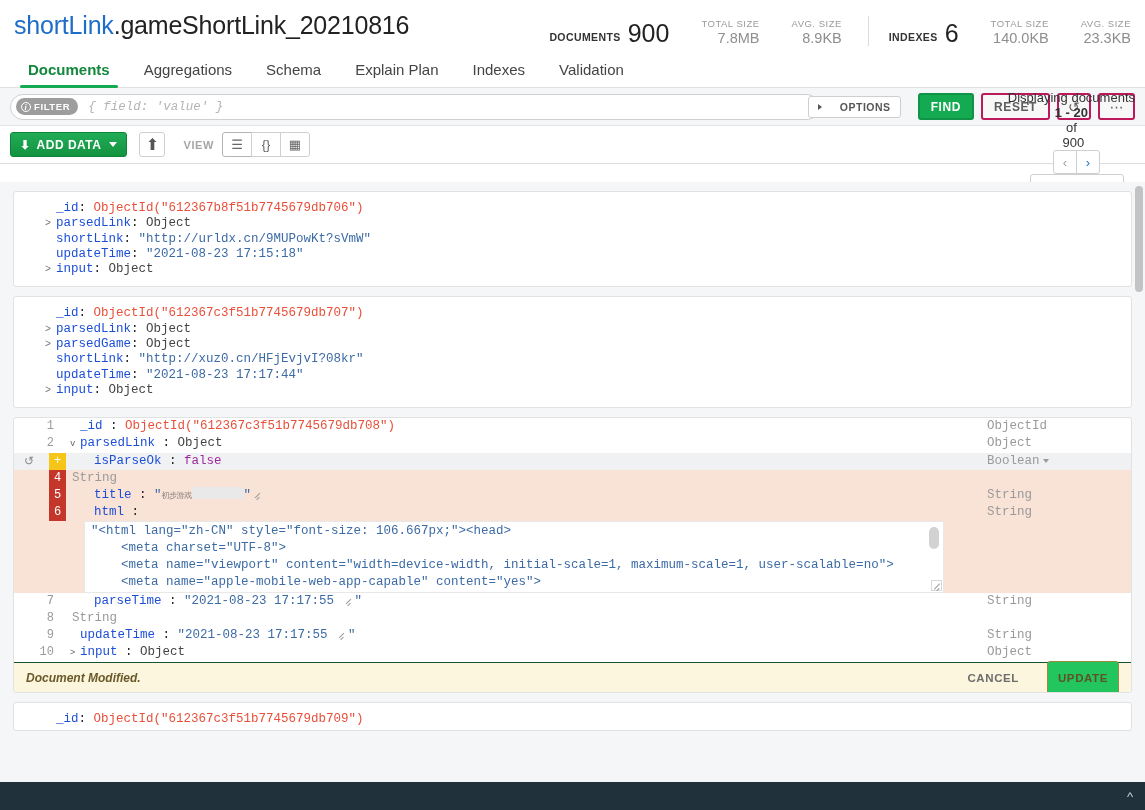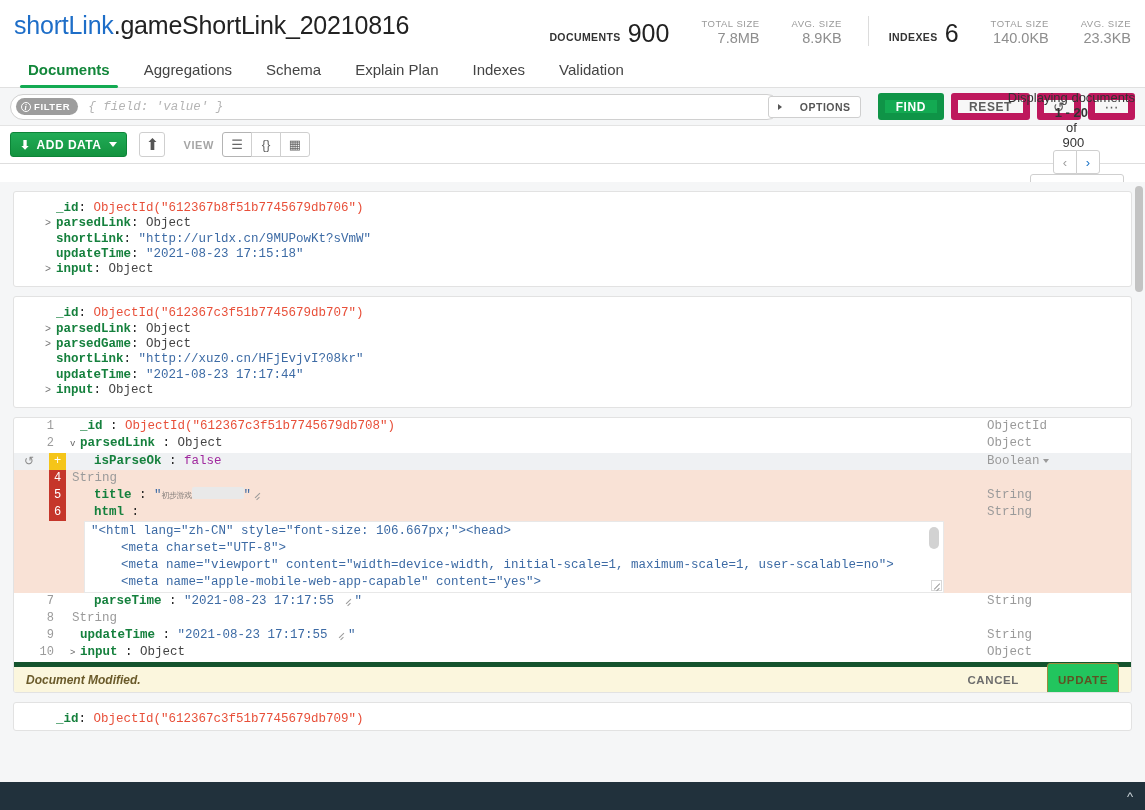--- a/index.html
+++ b/index.html
@@ -173,21 +173,21 @@
   }
   .caret-r {
     width: 0; height: 0;
     border-left: 4px solid #555;
     border-top: 3.5px solid transparent;
     border-bottom: 3.5px solid transparent;
   }
   .btn {
     height: 27px;
     border-radius: 3px;
-    border: 7px solid #be185d;
+    border: 2px solid #be185d;
     background: #f7f7f7;
     font-size: 12px;
     font-weight: bold;
     letter-spacing: 0.6px;
     color: #5d5d5d;
     padding: 0 11px;
     margin-left: 7px;
     cursor: pointer;
     display: flex;
     align-items: center;
@@ -319,21 +319,21 @@
     line-height: 15.3px;
   }
   .field-row { display: flex; padding-left: 44px; white-space: nowrap; }
   .arrow {
     width: 11px;
     margin-left: -13px;
     color: #777;
     font-size: 10px;
     flex: none;
   }
-  .fkey { font-weight: bold; color: #15803d; }
+  .fkey { font-weight: normal; color: #1d4ed8; }
   .colon { color: #222; }
   .v-oid { color: #e8503a; }
   .v-str { color: #3d6ba5; }
   .v-obj { color: #444; }
   .v-bool { color: #a0289e; }
 
   
   .doc-card.edit { padding: 0; overflow: hidden; }
   .elines { position: relative; }
   .eline {
@@ -483,21 +483,21 @@
   }
   .hb-resize::before, .hb-resize::after {
     content: ""; position: absolute; background: #9b9b9b;
     height: 1px; transform: rotate(-45deg);
   }
   .hb-resize::before { width: 8px; top: 5px; left: 1px; }
   .hb-resize::after { width: 4px; top: 7.5px; left: 4px; }
 
   .doc-footer {
     background: #fbf6dd;
-    border-top: 5px solid #14532d;
+    border-top: 1px solid #14532d;
     height: 30px;
     display: flex;
     align-items: center;
     padding: 0 12px;
   }
   .doc-footer .msg {
     font-size: 12px;
     font-style: italic;
     font-weight: bold;
     color: #6a5a2a;

